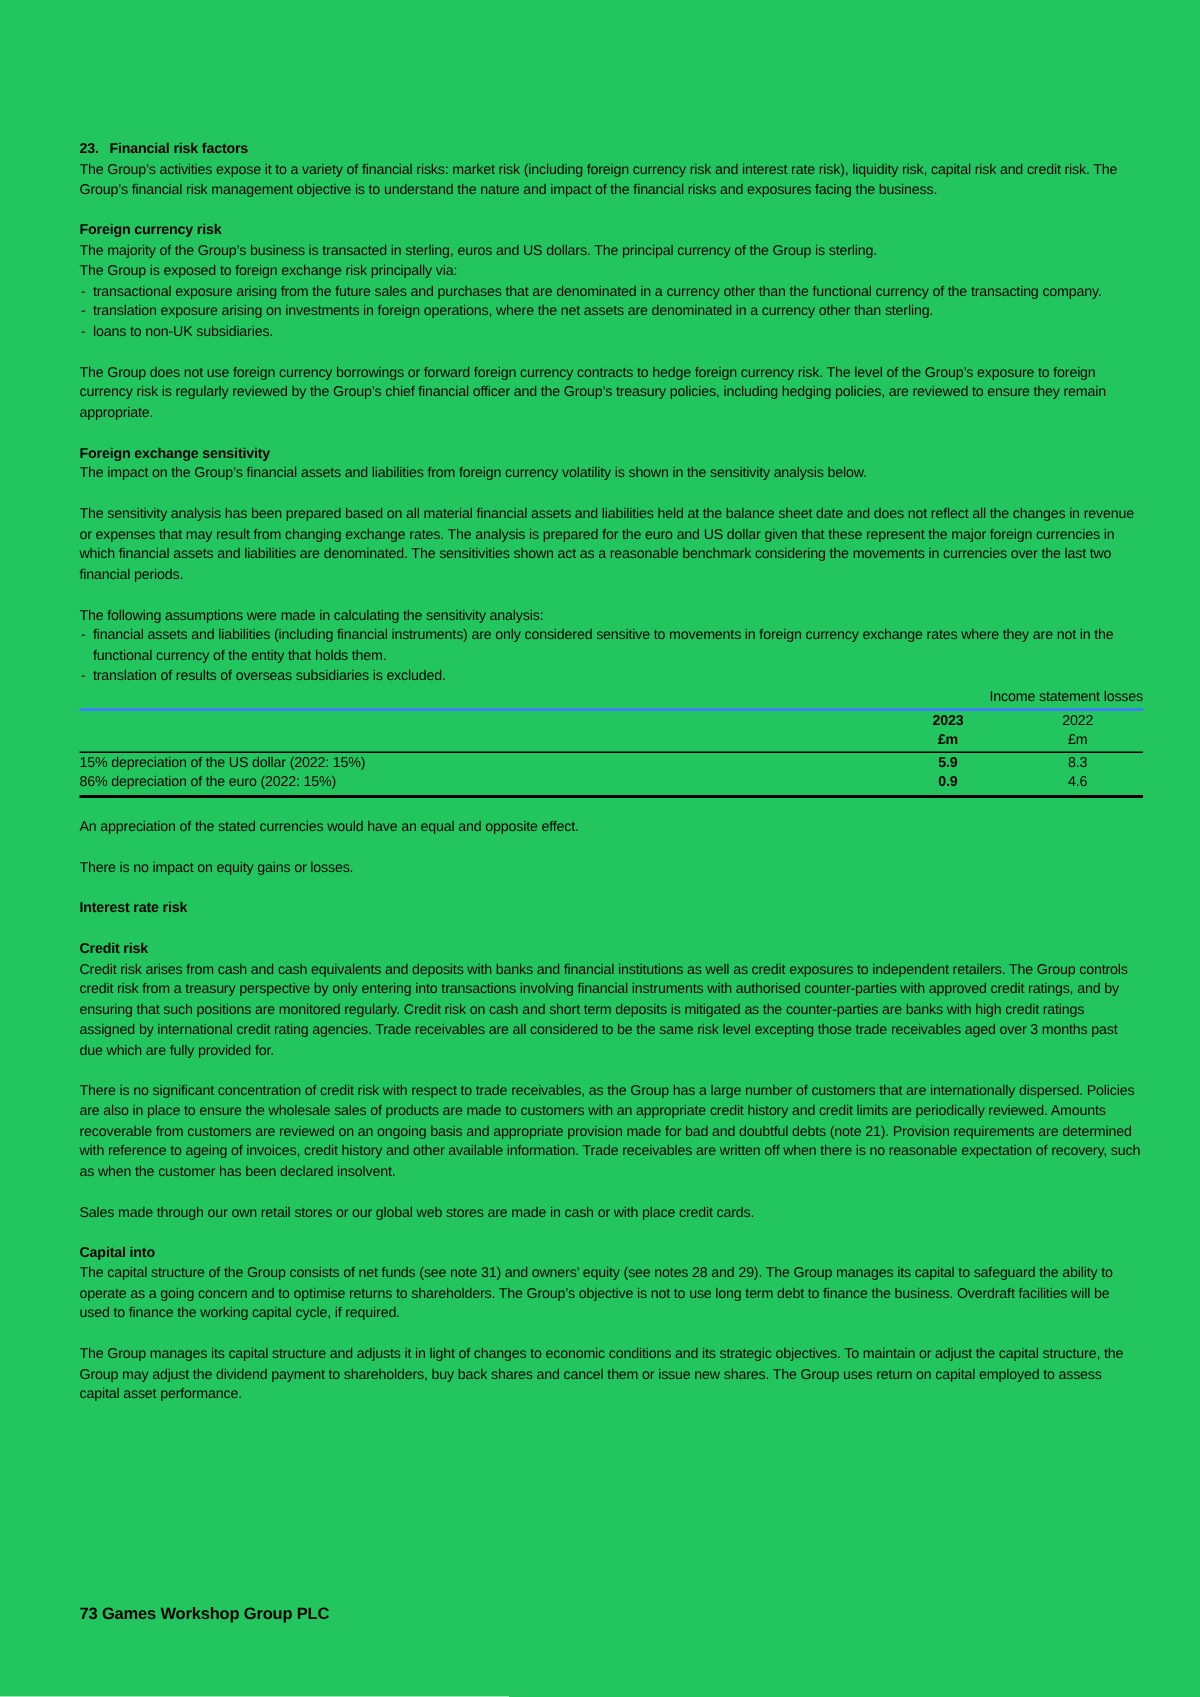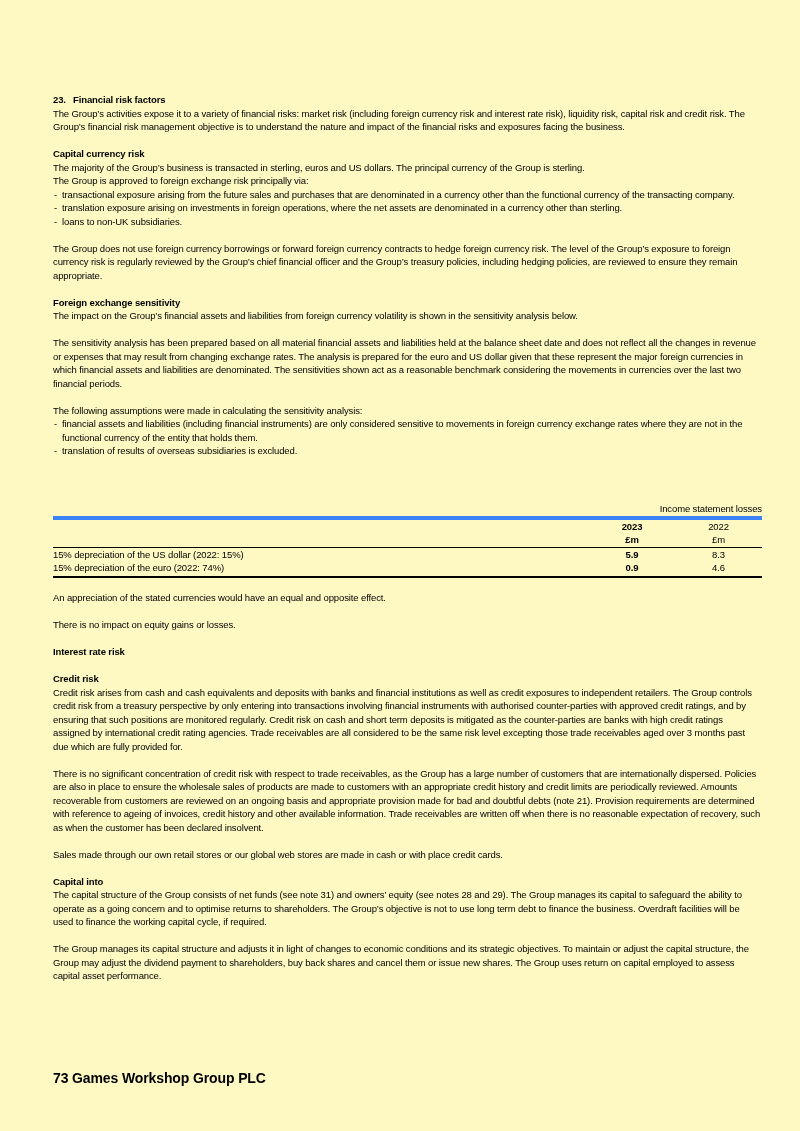--- a/index.html
+++ b/index.html
@@ -4,21 +4,21 @@
 <style>
   html, body {
     margin: 0;
     padding: 0;
     background: #ffffff;
   }
   .page {
     position: relative;
     width: 800px;
     height: 1131px;
-    background: #fef9c3;
+    background: #22c55e;
     overflow: hidden;
     font-family: "Liberation Sans", sans-serif;
     color: #000000;
   }
   .content {
     position: absolute;
     left: 53px;
     top: 93px;
     width: 709px;
     font-size: 9.5px;
@@ -32,55 +32,54 @@
   .note-num { display: inline-block; width: 20px; }
   .bullet { display: flex; }
   .bullet .marker { flex: 0 0 9px; padding-left: 1px; box-sizing: border-box; }
   .bullet .btext { flex: 1; }
 
   
   .tbl { width: 709px; }
   .tbl-caption {
     text-align: right;
     line-height: 14px;
-    border-bottom: 4px solid #3b82f6;
-    margin-top: 44px;
+    border-bottom: 2px solid #3b82f6;
   }
   .trow {
     display: grid;
     grid-template-columns: 1fr 86px 87px;
     line-height: 13.5px;
   }
   .trow .num { text-align: center; }
   .unit-row { border-bottom: 1px solid #000; }
   .tbl-body .trow:last-child { border-bottom: 2.5px solid #000; padding-bottom: 1px; }
 
   .footer {
     position: absolute;
     left: 53px;
     top: 1070px;
-    font-size: 14px;
+    font-size: 11px;
     letter-spacing: -0.12px;
     font-weight: bold;
   }
 </style>
 </head>
 <body>
 
 <div class="page">
   <div class="content">
 
     <div class="heading note-heading">
       <span class="note-num">23.</span><span>Financial risk factors</span>
     </div>
     <p>The Group’s activities expose it to a variety of financial risks: market risk (including foreign currency risk and interest rate risk), liquidity risk, capital risk and credit risk. The Group’s financial risk management objective is to understand the nature and impact of the financial risks and exposures facing the business.</p>
 
-    <div class="heading b mt">Capital currency risk</div>
+    <div class="heading b mt">Foreign currency risk</div>
     <div class="line">The majority of the Group’s business is transacted in sterling, euros and US dollars. The principal currency of the Group is sterling.</div>
-    <div class="line">The Group is approved to foreign exchange risk principally via:</div>
+    <div class="line">The Group is exposed to foreign exchange risk principally via:</div>
     <div class="bullet">
       <span class="marker">-</span>
       <span class="btext">transactional exposure arising from the future sales and purchases that are denominated in a currency other than the functional currency of the transacting company.</span>
     </div>
     <div class="bullet">
       <span class="marker">-</span>
       <span class="btext">translation exposure arising on investments in foreign operations, where the net assets are denominated in a currency other than sterling.</span>
     </div>
     <div class="bullet">
       <span class="marker">-</span>
@@ -115,21 +114,21 @@
           <div class="num">£m</div>
         </div>
       </div>
       <div class="tbl-body">
         <div class="trow">
           <div>15% depreciation of the US dollar (2022: 15%)</div>
           <div class="num b">5.9</div>
           <div class="num">8.3</div>
         </div>
         <div class="trow">
-          <div>15% depreciation of the euro (2022: 74%)</div>
+          <div>86% depreciation of the euro (2022: 15%)</div>
           <div class="num b">0.9</div>
           <div class="num">4.6</div>
         </div>
       </div>
     </div>
 
     <p class="mt">An appreciation of the stated currencies would have an equal and opposite effect.</p>
     <p class="mt">There is no impact on equity gains or losses.</p>
 
     <div class="heading b mt">Interest rate risk</div>

